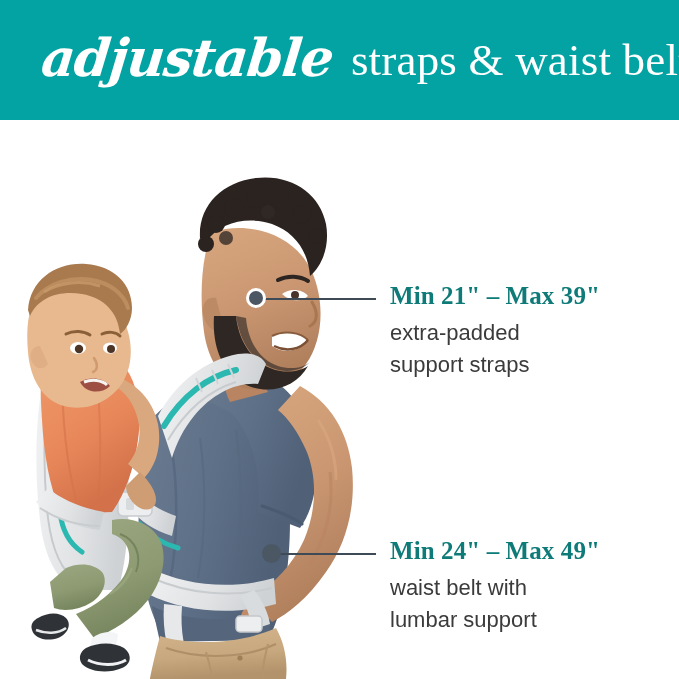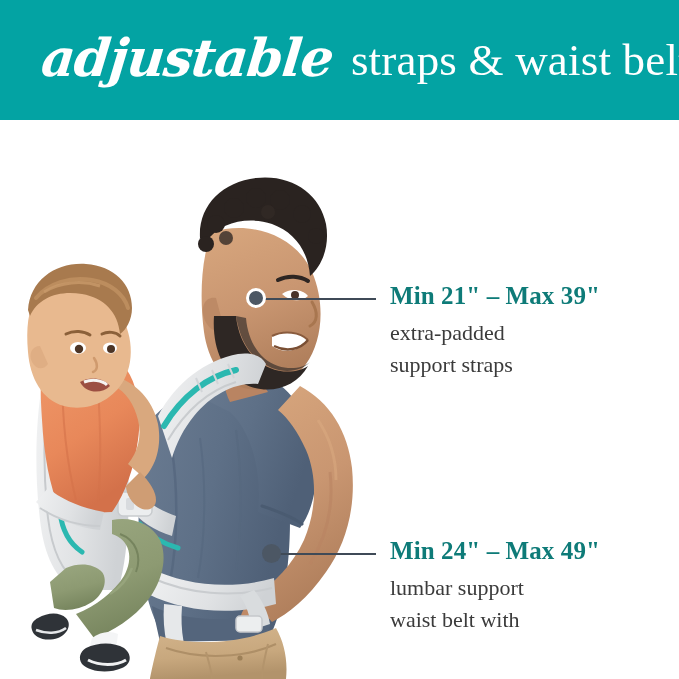--- a/index.html
+++ b/index.html
@@ -111,21 +111,21 @@
     font-family: "Liberation Serif", "DejaVu Serif", serif;
     font-weight: 700;
     font-size: 25px;
     color: #0e7b78;
     letter-spacing: 0.1px;
     line-height: 30px;
     white-space: nowrap;
     margin: 0;
   }
   .callout-body {
-    font-family: Liberation Serif, serif;
+    font-family: Liberation Sans, sans-serif;
     font-weight: 400;
     font-size: 22px;
     color: #3b3b3b;
     line-height: 32px;
     margin: 6px 0 0 0;
   }
   .callout-body span { display: block; }
 </style>
 </head>
 <body>
@@ -372,18 +372,18 @@
     <div class="callout-title">Min 21" – Max 39"</div>
     <div class="callout-body">
       <span>extra-padded</span>
       <span>support straps</span>
     </div>
   </div>
 
   <div class="callout callout-2">
     <div class="callout-title">Min 24" – Max 49"</div>
     <div class="callout-body">
+      <span>waist belt with</span>
       <span>lumbar support</span>
-      <span>waist belt with</span>
     </div>
   </div>
 
 </div>
 
 </body></html>

